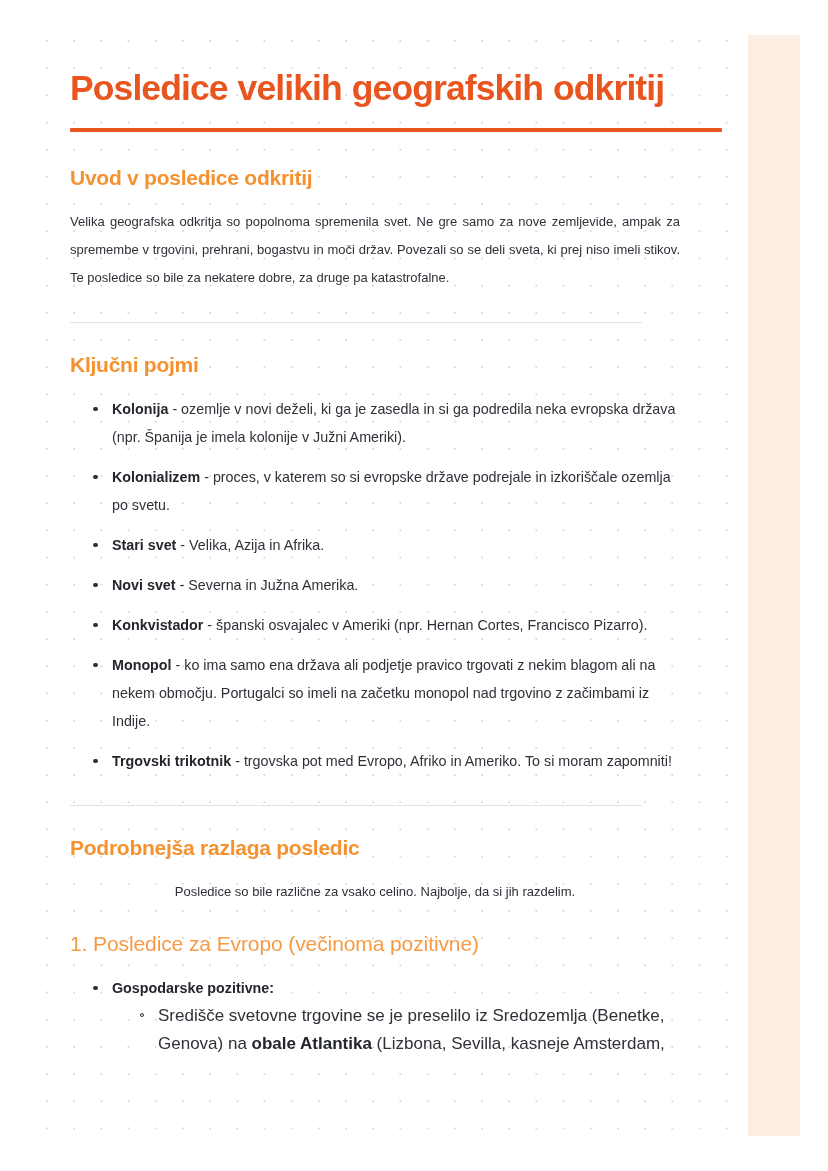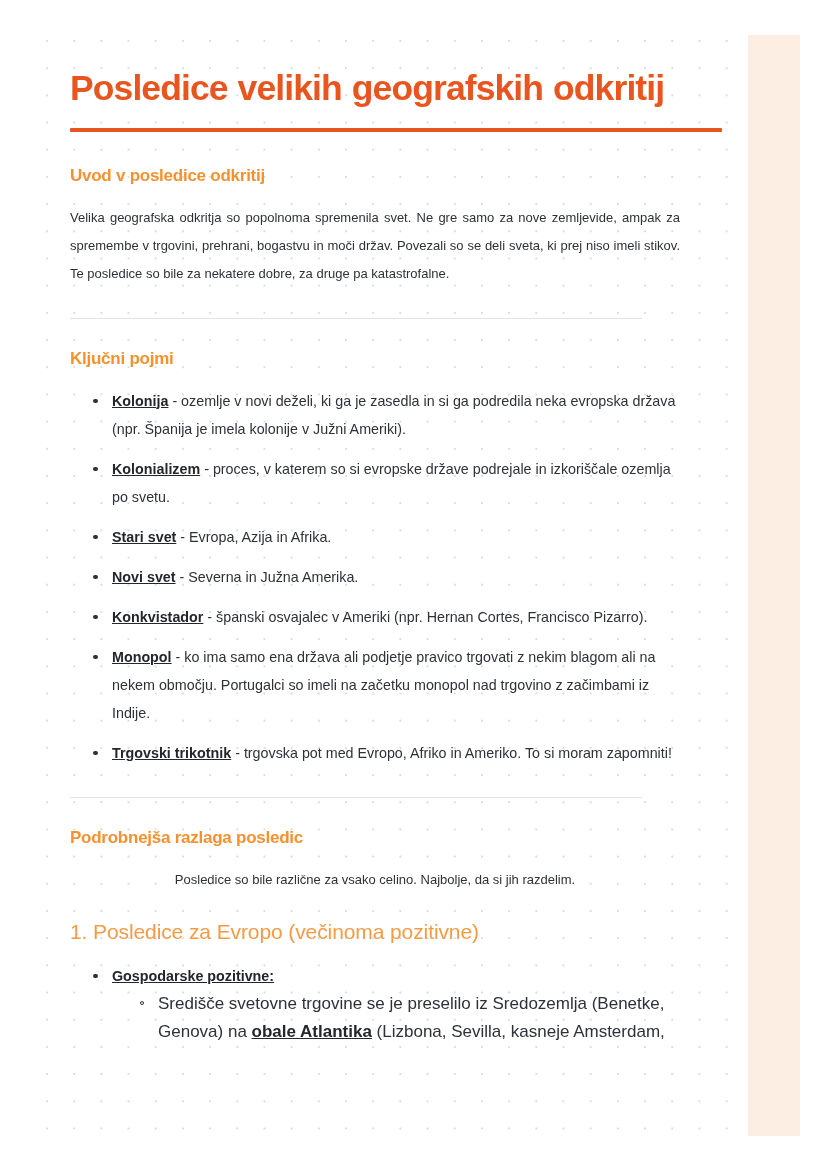--- a/index.html
+++ b/index.html
@@ -78,21 +78,21 @@
   .title-rule {
     margin-top: 16px;
     width: 652px;
     height: 4px;
     background: #e8551e;
     border-radius: 1px;
   }
 
   .section-heading {
     margin: 0;
-    font-size: 17px;
+    font-size: 21px;
     font-weight: 700;
     color: #f5912e;
     letter-spacing: -0.25px;
   }
 
   .sub-heading {
     margin: 0;
     font-size: 21px;
     font-weight: 400;
     color: #f59a45;
@@ -159,21 +159,21 @@
     left: 1px;
     top: 11px;
     width: 4.4px;
     height: 4.4px;
     border-radius: 50%;
     border: 1.2px solid #2e3138;
     box-sizing: border-box;
     background: transparent;
   }
 
-  b, .bold { font-weight: 700; color: #23262c; text-decoration: underline; }
+  b, .bold { font-weight: 700; color: #23262c; }
 
   .spacer-18 { height: 18px; }
   .spacer-26 { height: 26px; }
   .spacer-30 { height: 30px; }
   .spacer-34 { height: 34px; }
 </style>
 </head>
 <body>
 
 <div class="page">
@@ -195,21 +195,21 @@
 
       <div class="spacer-30"></div>
       <div class="divider"></div>
       <div class="spacer-30"></div>
 
       <h2 class="section-heading">Ključni pojmi</h2>
       <div class="spacer-18"></div>
       <ul class="lvl1" id="key-terms-list">
           <li><span class="bold">Kolonija</span><span> - ozemlje v novi deželi, ki ga je zasedla in si ga podredila neka evropska država (npr. Španija je imela kolonije v Južni Ameriki).</span></li>
           <li><span class="bold">Kolonializem</span><span> - proces, v katerem so si evropske države podrejale in izkoriščale ozemlja po svetu.</span></li>
-          <li><span class="bold">Stari svet</span><span> - Evropa, Azija in Afrika.</span></li>
+          <li><span class="bold">Stari svet</span><span> - Velika, Azija in Afrika.</span></li>
           <li><span class="bold">Novi svet</span><span> - Severna in Južna Amerika.</span></li>
           <li><span class="bold">Konkvistador</span><span> - španski osvajalec v Ameriki (npr. Hernan Cortes, Francisco Pizarro).</span></li>
           <li><span class="bold">Monopol</span><span> - ko ima samo ena država ali podjetje pravico trgovati z nekim blagom ali na nekem območju. Portugalci so imeli na začetku monopol nad trgovino z začimbami iz Indije.</span></li>
           <li><span class="bold">Trgovski trikotnik</span><span> - trgovska pot med Evropo, Afriko in Ameriko. To si moram zapomniti!</span></li>
         </ul>
 
       <div class="spacer-30"></div>
       <div class="divider"></div>
       <div class="spacer-30"></div>
 

